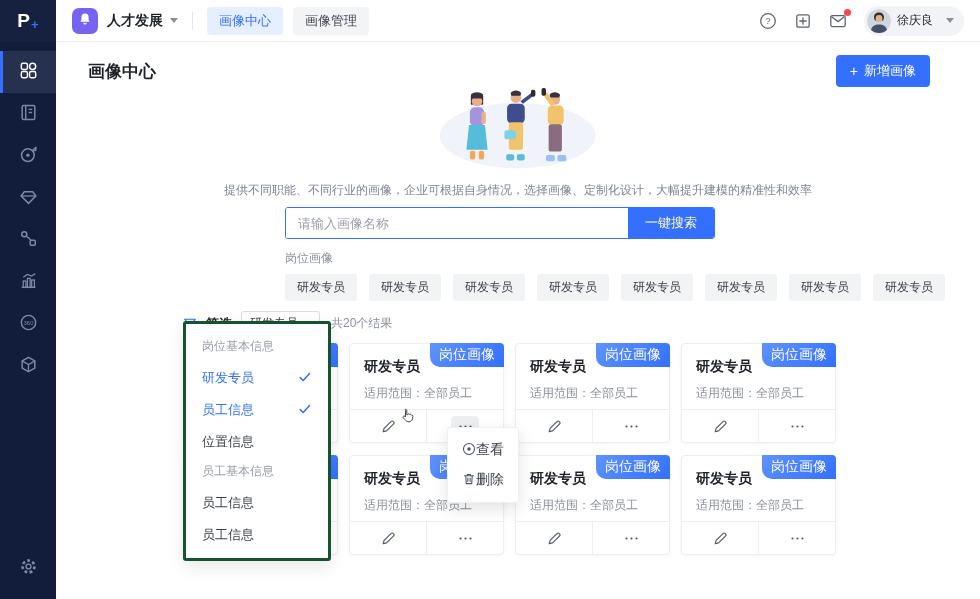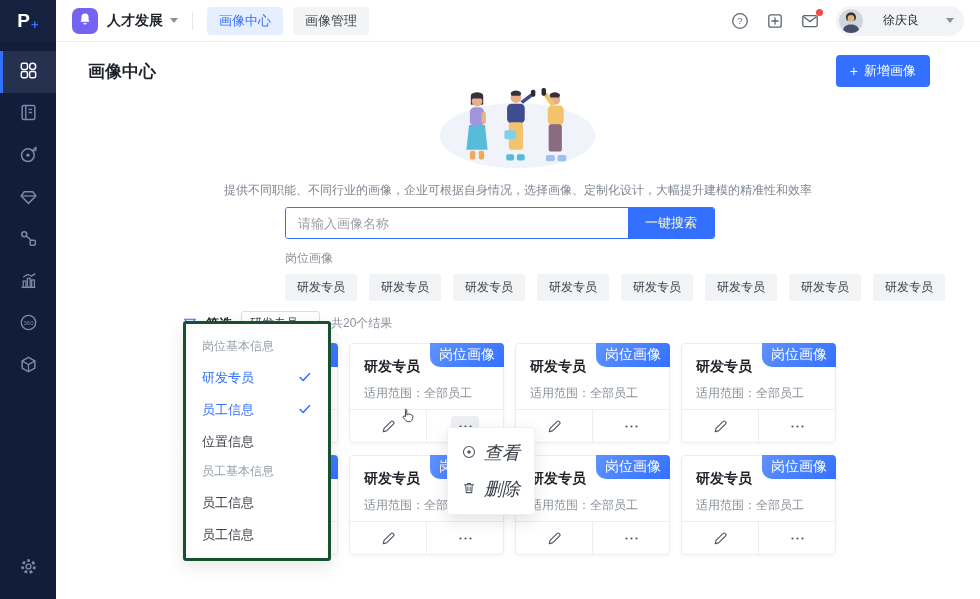--- a/index.html
+++ b/index.html
@@ -16,21 +16,21 @@
   .app-name { margin-left:9px; font-size:14px; font-weight:bold; color:#1f2329; }
   .caret { width:0; height:0; border-left:4px solid transparent; border-right:4px solid transparent; border-top:5px solid #8a9099; margin-left:7px; }
   .top-divider { width:1px; height:18px; background:#e5e6eb; margin:0 14px; }
   .tab { font-size:13px; padding:5px 12px; border-radius:4px; cursor:pointer; }
   .tab.active { background:#e6efff; color:#3370FF; }
   .tab.inactive { background:#f3f4f6; color:#41464f; margin-left:10px; }
   .topbar-right { margin-left:auto; display:flex; align-items:center; gap:17px; }
   .tb-icon { width:18px; height:18px; color:#5f6572; position:relative; cursor:pointer; }
   .tb-icon svg { width:18px; height:18px; display:block; }
   .red-dot { position:absolute; top:-3px; right:-4px; width:7px; height:7px; border-radius:50%; background:#F54A45; }
-  .user-pill { display:flex; align-items:center; background:#f2f3f6; border-radius:16px; padding:3px 10px 3px 3px; gap:20px; cursor:pointer; }
+  .user-pill { display:flex; align-items:center; background:#f2f3f6; border-radius:16px; padding:3px 10px 3px 3px; gap:6px; cursor:pointer; }
   .avatar { width:24px; height:24px; border-radius:50%; overflow:hidden; flex:none; }
   .user-name { font-size:12px; color:#1f2329; }
 
   
   .sidebar { position:absolute; top:42px; left:0; bottom:0; width:56px; background:#111D3B; z-index:50; }
   .side-item { width:56px; height:42px; display:flex; align-items:center; justify-content:center; color:#7e89a6; position:relative; cursor:pointer; }
   .side-item svg { width:19px; height:19px; }
   .side-item.active { background:#26304F; color:#fff; }
   .side-item.active::before { content:""; position:absolute; left:0; top:0; bottom:0; width:3px; background:#3370FF; }
   .side-item.first { margin-top:9px; }
@@ -76,21 +76,21 @@
 
   
   .filter-panel { position:absolute; left:183px; top:321px; width:148px; background:#fff; border:3px solid #14532d; border-radius:3px; box-shadow:0 6px 16px rgba(31,35,41,.10); padding:12px 16px 14px; z-index:30; }
   .fp-section { font-size:12px; color:#99a0aa; margin-top:12px; }
   .fp-section:first-child { margin-top:2px; }
   .fp-option { display:flex; align-items:center; justify-content:space-between; font-size:13px; color:#3a3f47; margin-top:14px; cursor:pointer; }
   .fp-option.checked { color:#3370FF; }
   .fp-option svg { width:14px; height:14px; }
 
   .context-menu { position:absolute; left:447px; top:427px; background:#fff; border:1px solid #eef0f2; border-radius:3px; box-shadow:0 6px 16px rgba(31,35,41,.12); padding:7px 12px; z-index:35; }
-  .cm-item { display:flex; align-items:center; gap:8px; font-size:18px; color:#3a3f47; padding:6px 2px; cursor:pointer; white-space:nowrap;font-style:italic; }
+  .cm-item { display:flex; align-items:center; font-size:14px; color:#3a3f47; padding:6px 2px; cursor:pointer; white-space:nowrap; }
   .cm-item svg { width:14px; height:14px; color:#4e5563; }
 
   .cursor-hand { position:absolute; left:399px; top:407px; width:18px; height:18px; z-index:40; pointer-events:none; }
 </style>
 </head>
 <body>
 
 <header class="topbar">
   <div class="logo">
     <span>P</span>

